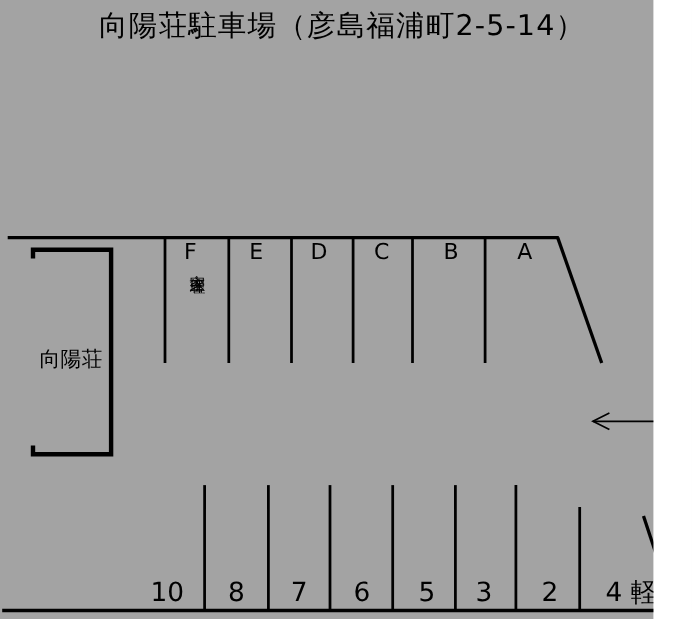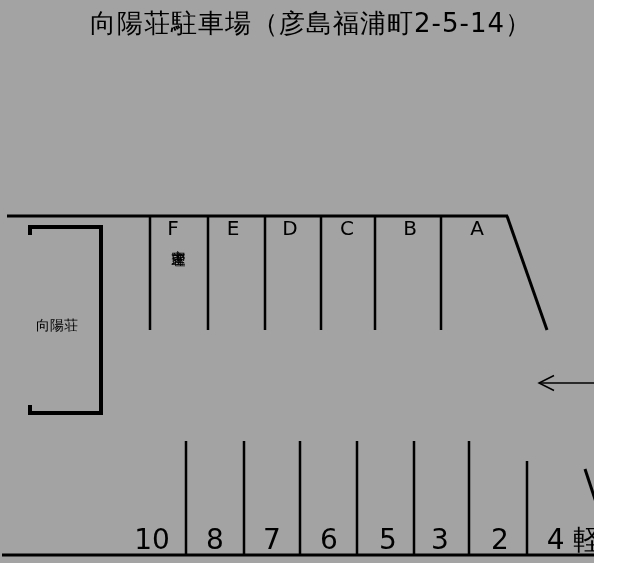--- a/index.html
+++ b/index.html
@@ -26,25 +26,25 @@
     position:absolute;
     top:0;left:0;
   }
   .label{
     position:absolute;
     transform:translateX(-50%);
     line-height:1;
     white-space:nowrap;
   }
   .stall-letter{ font-size:20px; top:218px; }
-  .stall-number{ font-size:28px; top:526px; }
+  .stall-number{ font-size:24px; top:526px; }
   .building-label{
     position:absolute;
     left:36px;top:318px;
-    font-size:14px;
+    font-size:19px;
     line-height:1;
     letter-spacing:0px;
     white-space:nowrap;
   }
   .vertical-note{
     position:absolute;
     left:171px;top:239px;
     width:15px;
     writing-mode:vertical-rl;
     text-orientation:upright;

